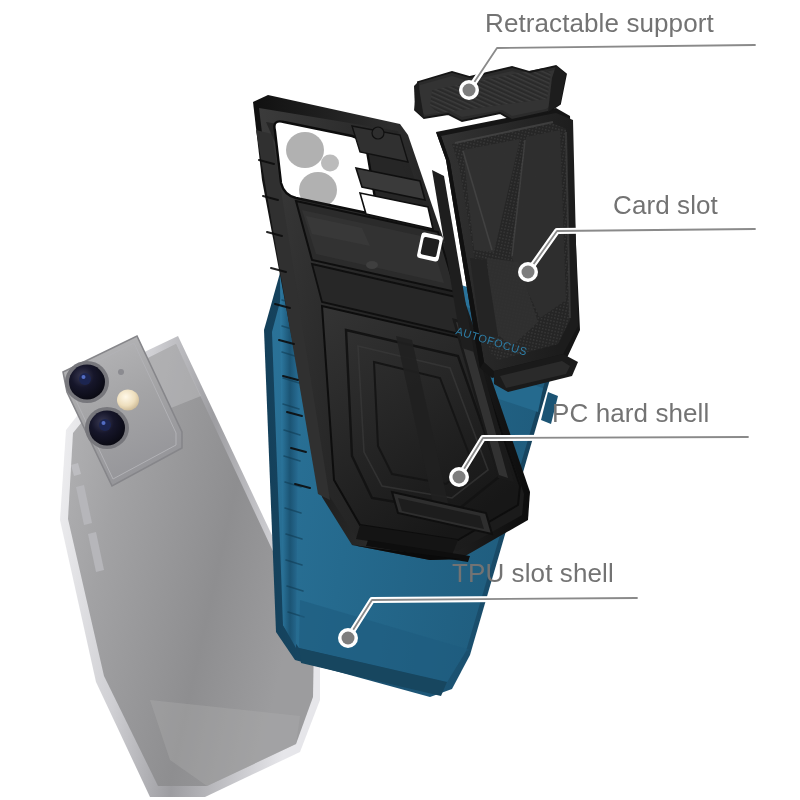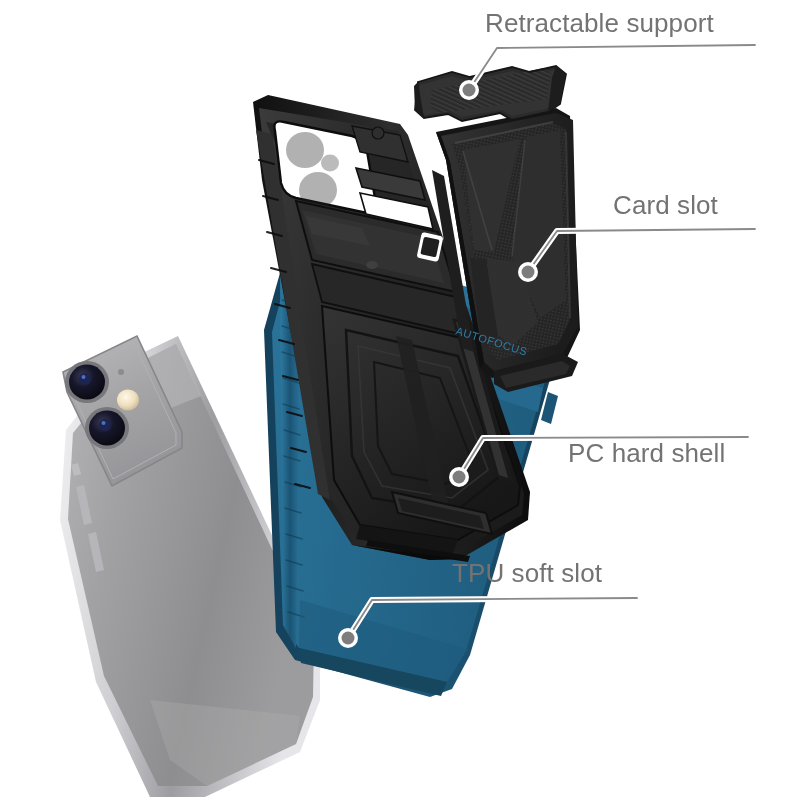--- a/index.html
+++ b/index.html
@@ -30,21 +30,21 @@
     position: absolute;
     color: #737373;
     font-size: 26px;
     font-weight: 400;
     letter-spacing: 0.1px;
     white-space: nowrap;
     font-family: "Liberation Sans", sans-serif;
   }
   #label-retractable { left: 485px; top: 8px; }
   #label-cardslot    { left: 598px; top: 190px; margin-left: 15px; }
-  #label-pchard      { left: 568px; top: 398px; margin-top: 40px; }
+  #label-pchard      { left: 552px; top: 398px; }
   #label-tpusoft     { left: 452px; top: 558px; }
 </style>
 </head>
 <body>
 
 <div id="stage">
 
   <svg id="scene" viewBox="0 0 800 800" xmlns="http://www.w3.org/2000/svg">
     <defs>
       <linearGradient id="gPhoneBack" x1="0" y1="0" x2="1" y2="0.4">
@@ -350,14 +350,14 @@
         <text x="455" y="334" fill="#2e82ad" font-family="&quot;Liberation Sans&quot;, sans-serif" font-size="11" letter-spacing="0.6" transform="rotate(17 455 334)" opacity="0.95">AUTOFOCUS</text>
       </g>
     </svg>
 
   <div id="label-retractable" class="callout-label">Retractable support</div>
 
   <div id="label-cardslot" class="callout-label">Card slot</div>
 
   <div id="label-pchard" class="callout-label">PC hard shell</div>
 
-  <div id="label-tpusoft" class="callout-label">TPU soft slot</div>
+  <div id="label-tpusoft" class="callout-label">TPU slot shell</div>
 </div>
 
 </body></html>

